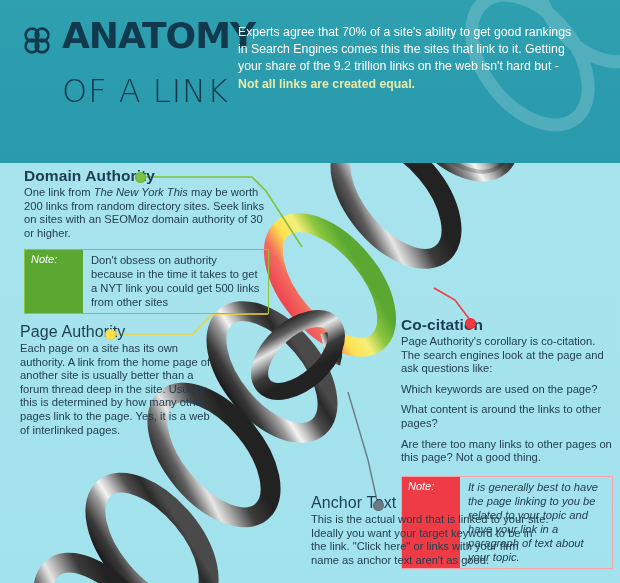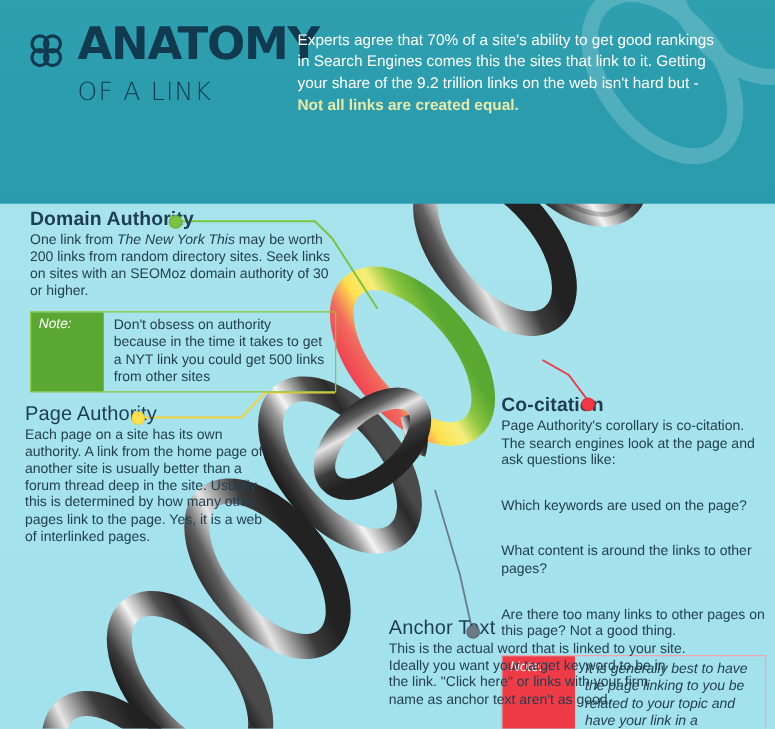--- a/index.html
+++ b/index.html
@@ -21,42 +21,42 @@
     position:absolute;right:-20px;top:-30px;width:260px;height:200px;
     opacity:.18;
   }
   .logo-wrap{position:absolute;left:18px;top:22px;}
   .title-block{position:absolute;left:62px;top:18px;}
   .title-main{
     font-size:36px;font-weight:bold;letter-spacing:-1px;color:#123a4f;
     line-height:36px; font-family:"DejaVu Sans", sans-serif;
   }
   .title-sub{
-    font-size:20px;color:#123a4f;line-height:34px;letter-spacing:1px;
-    margin-top:2px;font-family:"DejaVu Sans", sans-serif;font-weight:300;
+    font-size:32px;color:#123a4f;line-height:34px;letter-spacing:1px;
+    margin-top:20px;font-family:"DejaVu Sans", sans-serif;font-weight:300;
   }
   .intro{
     position:absolute;left:238px;top:24px;width:372px;
     font-size:12.3px;line-height:17.2px;color:#ffffff;
   }
   .intro .hl{color:#e9e9a8;font-weight:bold;}
 
   
   .chain{position:absolute;left:0;top:0;width:620px;height:583px;pointer-events:none;}
 
   
   .callout{position:absolute;}
   .co-title{
     font-size:15.5px;color:#1d3d52;font-weight:bold;letter-spacing:.1px;
     margin-bottom:1px;
   }
   .co-title.light{font-weight:normal;font-size:16px;}
   .co-body{font-size:11.2px;line-height:13.6px;color:#24404f;}
   .co-body p{margin:0;}
-  .co-body p + p{margin-top:23px;}
+  .co-body p + p{margin-top:7px;}
   .co-body i{font-style:italic;}
 
   
   .note{display:flex;align-items:stretch;margin-top:9px;}
   .note-tag{
     color:#ffffff;font-size:11px;font-style:italic;
     padding:3px 16px 0 6px;min-width:36px;
   }
   .note-body{
     flex:1;font-size:11.2px;line-height:14px;color:#24404f;

